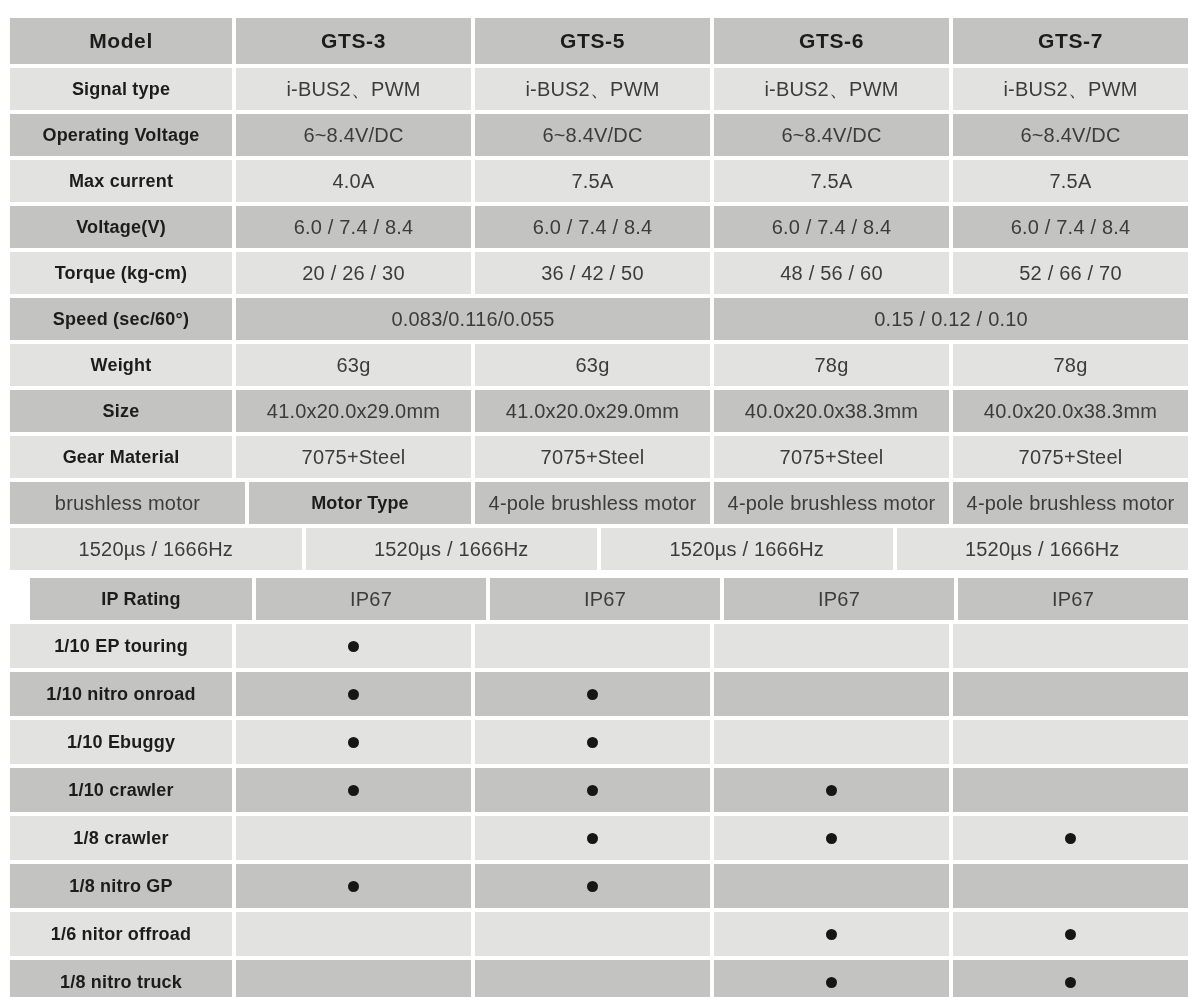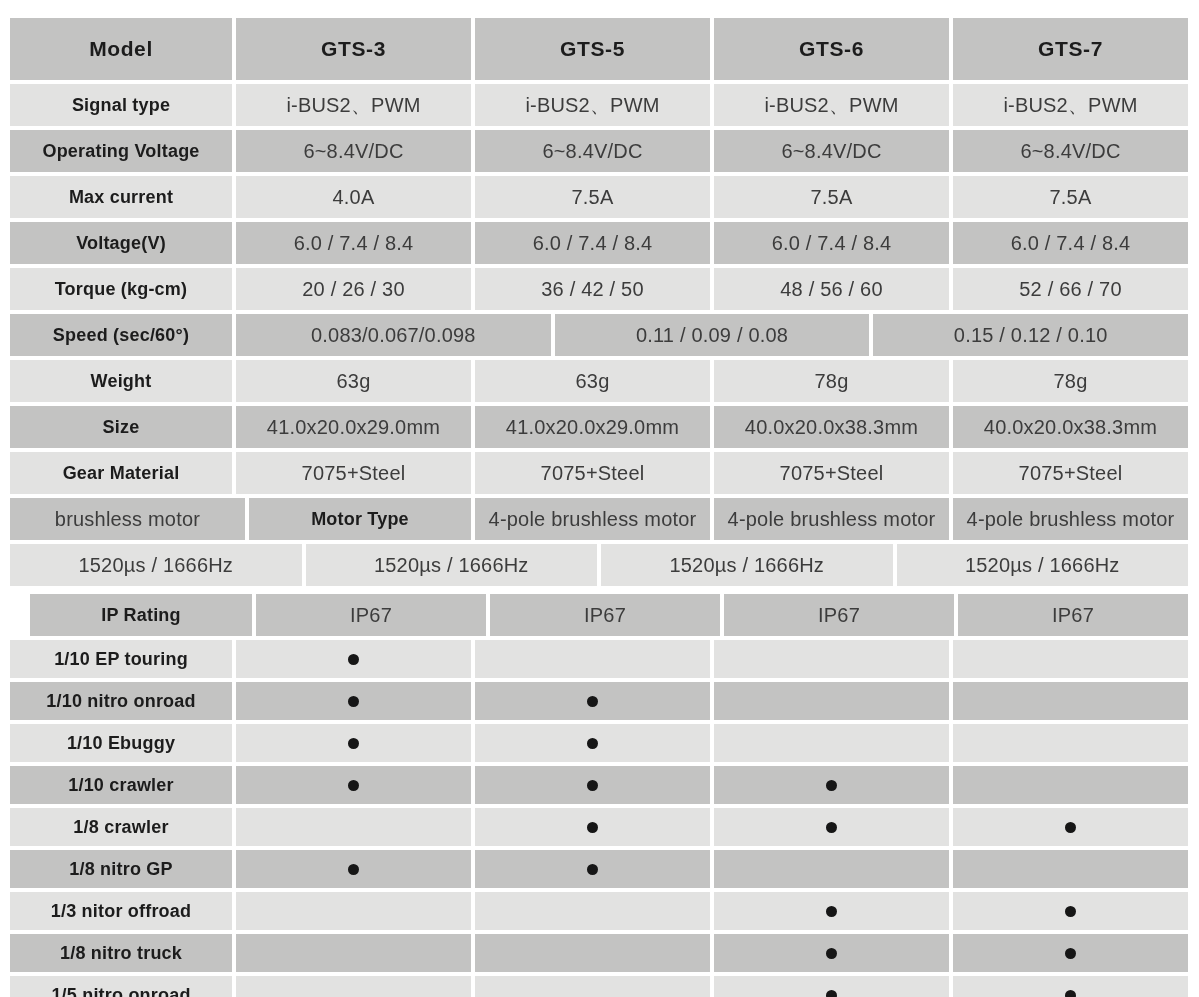--- a/index.html
+++ b/index.html
@@ -6,23 +6,23 @@
   .page {
     position:relative;
     width:1199px; height:997px;
     background:var(--background,#ffffff);
     box-sizing:border-box;
     padding:18px 11px 0 10px;
     font-family:"Liberation Sans","DejaVu Sans",sans-serif;
   }
   .spec-table { display:flex; flex-direction:column; gap:4px; width:1178px; }
   .row { display:flex; gap:4px; flex:0 0 auto; }
-  .row.header { height:62px; }
+  .row.header { height:46px; }
   .row.spec   { height:42px; }
-  .row.compat { height:38px; }
+  .row.compat { height:44px; }
   .row.gap-before { margin-top:4px;padding-left:20px; }
   .cell {
     display:flex; align-items:center; justify-content:center;
     overflow:hidden; white-space:nowrap;
   }
   .cell.label {
     flex:0 0 222px;
     font-weight:bold; font-size:18px;
     color:var(--label-text,#1c1c1c);
     letter-spacing:0.2px;
@@ -96,22 +96,21 @@
     <div class="row spec light">
       <div class="cell label">Torque (kg-cm)</div>
       <div class="cell value">20 / 26 / 30</div>
       <div class="cell value">36 / 42 / 50</div>
       <div class="cell value">48 / 56 / 60</div>
       <div class="cell value">52 / 66 / 70</div>
     </div>
 
     <div class="row spec dark">
       <div class="cell label">Speed (sec/60°)</div>
-      <div class="cell value">0.083/0.067/0.098</div>
-      <div class="cell value">0.11 / 0.09 / 0.08</div>
+      <div class="cell value">0.083/0.116/0.055</div>
       <div class="cell value">0.15 / 0.12 / 0.10</div>
     </div>
 
     <div class="row spec light">
       <div class="cell label">Weight</div>
       <div class="cell value">63g</div>
       <div class="cell value">63g</div>
       <div class="cell value">78g</div>
       <div class="cell value">78g</div>
     </div>
@@ -223,21 +222,21 @@
           <span class="dot"></span>
         </div>
       <div class="cell value">
           <span class="dot"></span>
         </div>
       <div class="cell value"></div>
       <div class="cell value"></div>
     </div>
 
     <div class="row compat light">
-      <div class="cell label">1/3 nitor offroad</div>
+      <div class="cell label">1/6 nitor offroad</div>
       <div class="cell value"></div>
       <div class="cell value"></div>
       <div class="cell value">
           <span class="dot"></span>
         </div>
       <div class="cell value">
           <span class="dot"></span>
         </div>
     </div>
 

